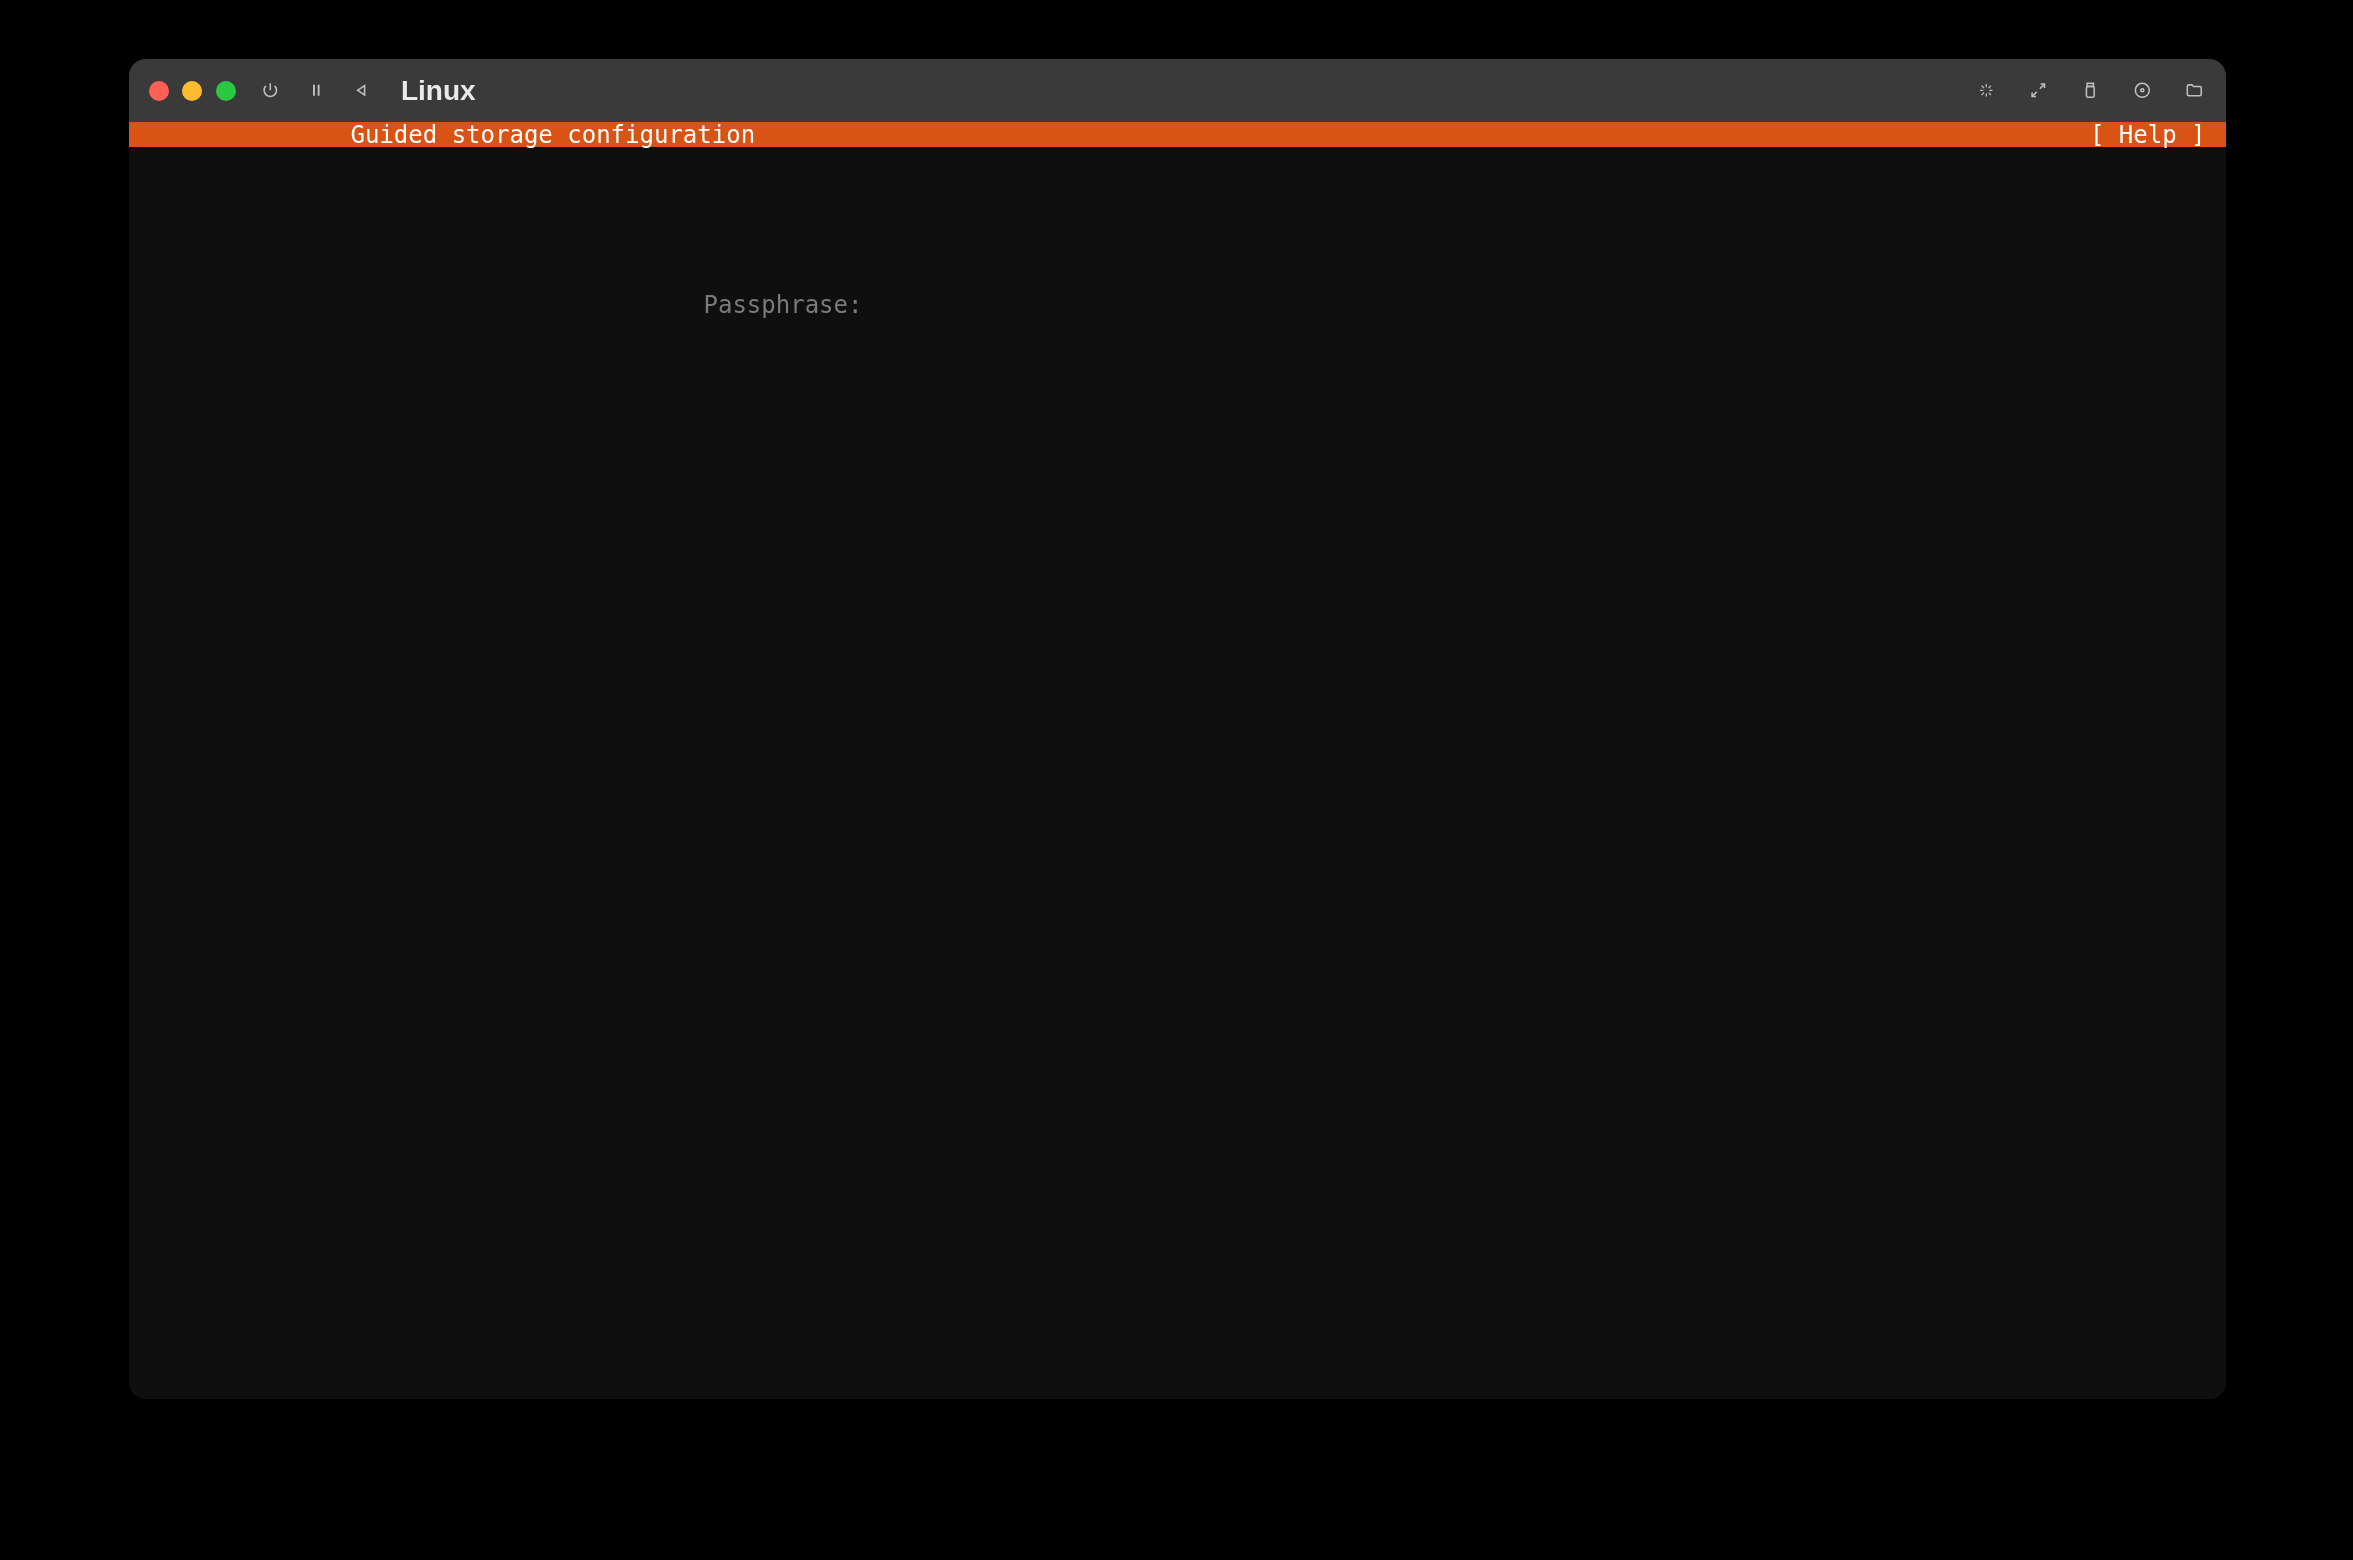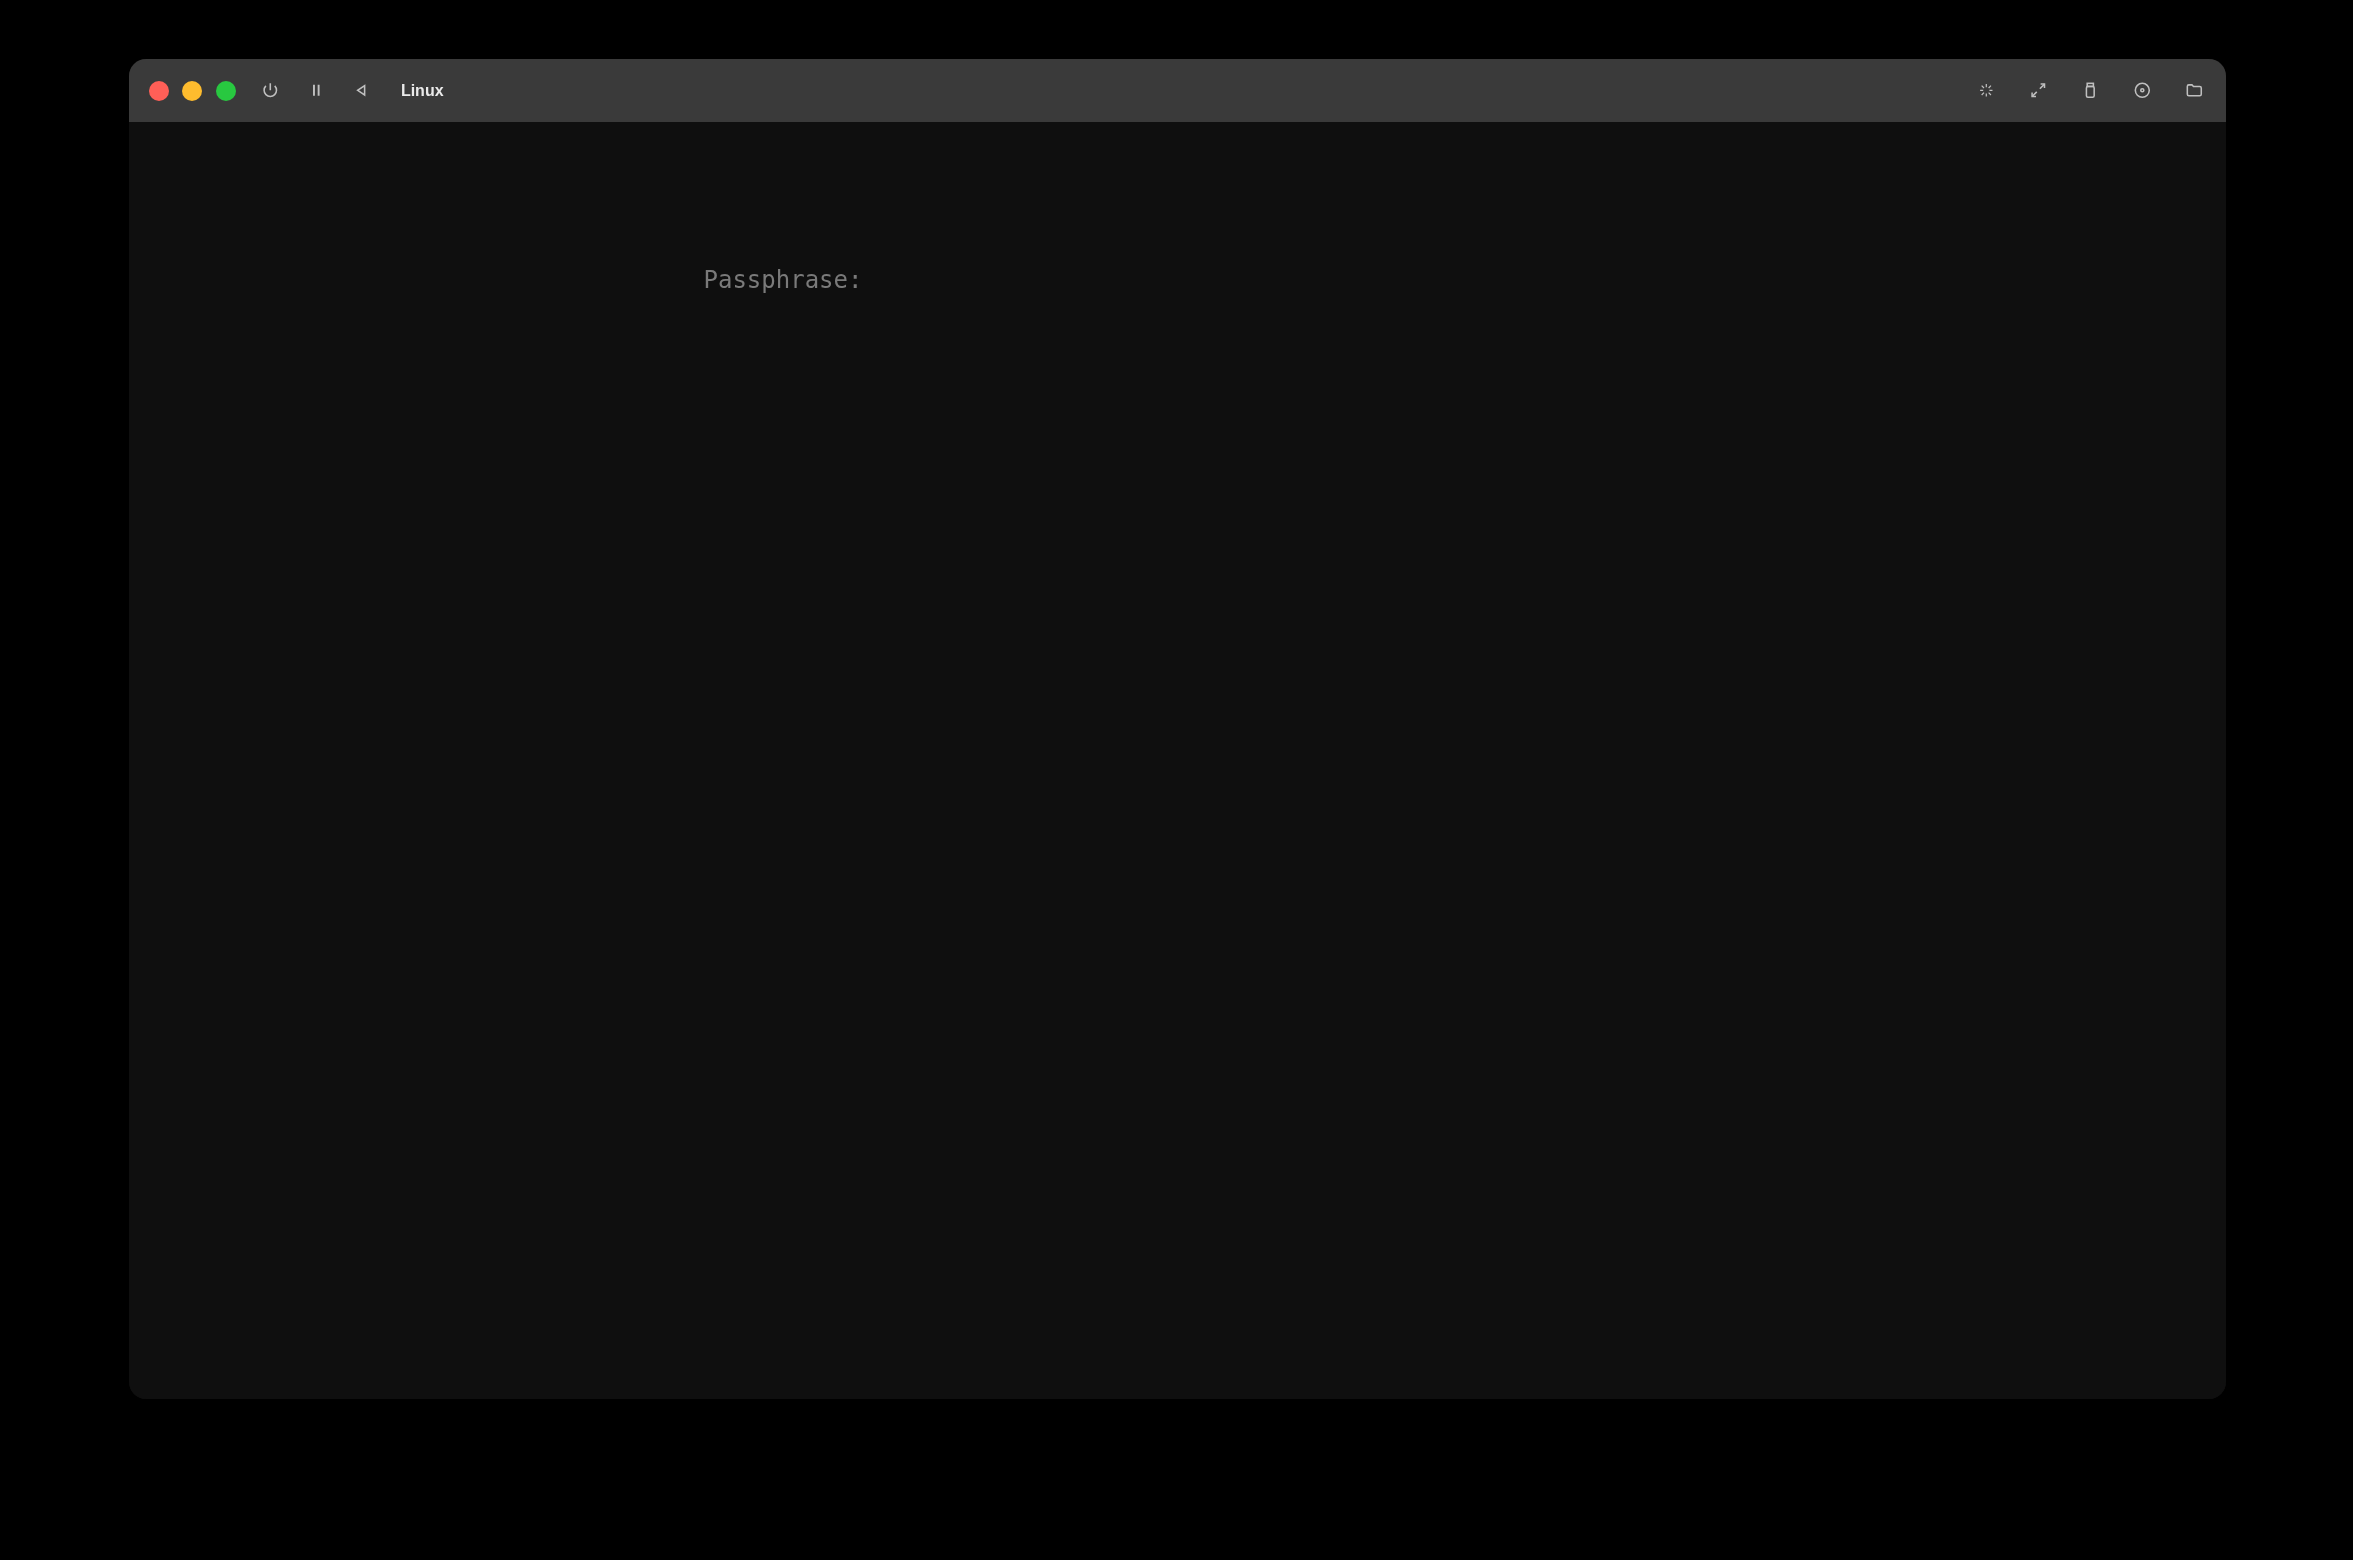--- a/index.html
+++ b/index.html
@@ -32,21 +32,21 @@
       padding: 0 20px;
       gap: 24px;
     }
     .traffic-lights { display: flex; gap: 13.5px; }
     .dot { width: 20px; height: 20px; border-radius: 50%; }
     .dot.red { background: #ff5f57; }
     .dot.yellow { background: #febc2e; }
     .dot.green { background: #28c840; }
     .tb-icon { color: #bfbfbf; width: 22px; height: 22px; display:flex; align-items:center; justify-content:center; }
     .tb-icon svg { width: 18.6px; height: 18.6px; }
-    .tb-title { color: #eaeaea; font-size: 16px; font-weight: 600; font-family: -apple-system, BlinkMacSystemFont, sans-serif; margin-left: 3.4px; }
+    .tb-title { color: #eaeaea; font-size: 28px; font-weight: 600; font-family: -apple-system, BlinkMacSystemFont, sans-serif; margin-left: 3.4px; }
     .tb-spacer { flex: 1; }
     .tb-right { display: flex; gap: 30px; align-items: center; }
     
     .console {
       flex: 1;
       background: #0f0f0f;
       position: relative;
       font-size: 24px;
       line-height: 1.0;
       letter-spacing: 0;
@@ -132,20 +132,24 @@
       </div>
       <div class="tb-icon">
         <svg viewBox="0 0 24 24" fill="none" stroke="currentColor" stroke-width="2">
             <path d="M3 7a2 2 0 0 1 2-2h4l2 2h8a2 2 0 0 1 2 2v8a2 2 0 0 1-2 2H5a2 2 0 0 1-2-2V7z"></path>
           </svg>
       </div>
     </div>
   </div>
 
   <div class="console">
+    <div class="header-bar">
+      <span class="header-left">Guided storage configuration</span>
+      <span class="header-right">[ Help ]</span>
+    </div>
 
     <div class="body">
       <div class="row2 dim">                    <span>Passphrase:</span></div>
       <div class="row2 dim">&nbsp;</div>
       
       
     </div>
 
   </div>
 </div>

